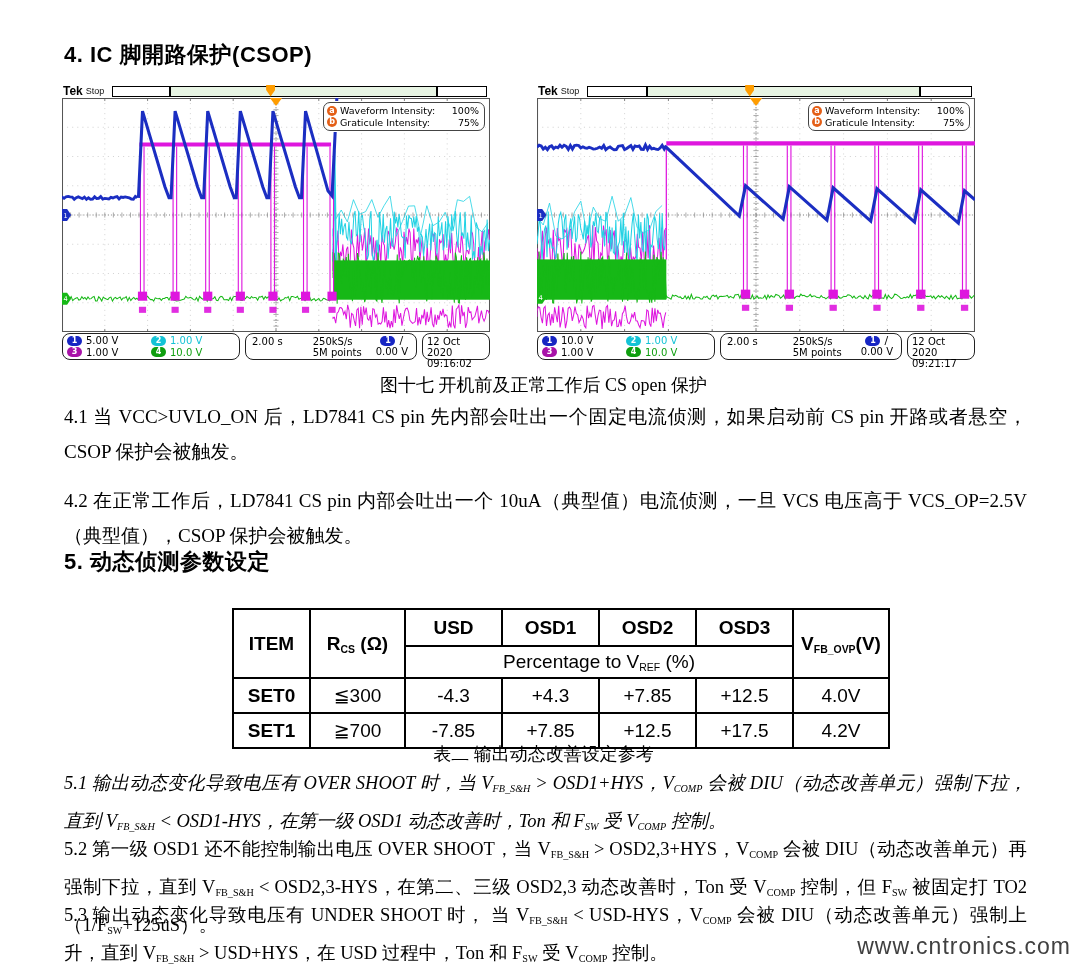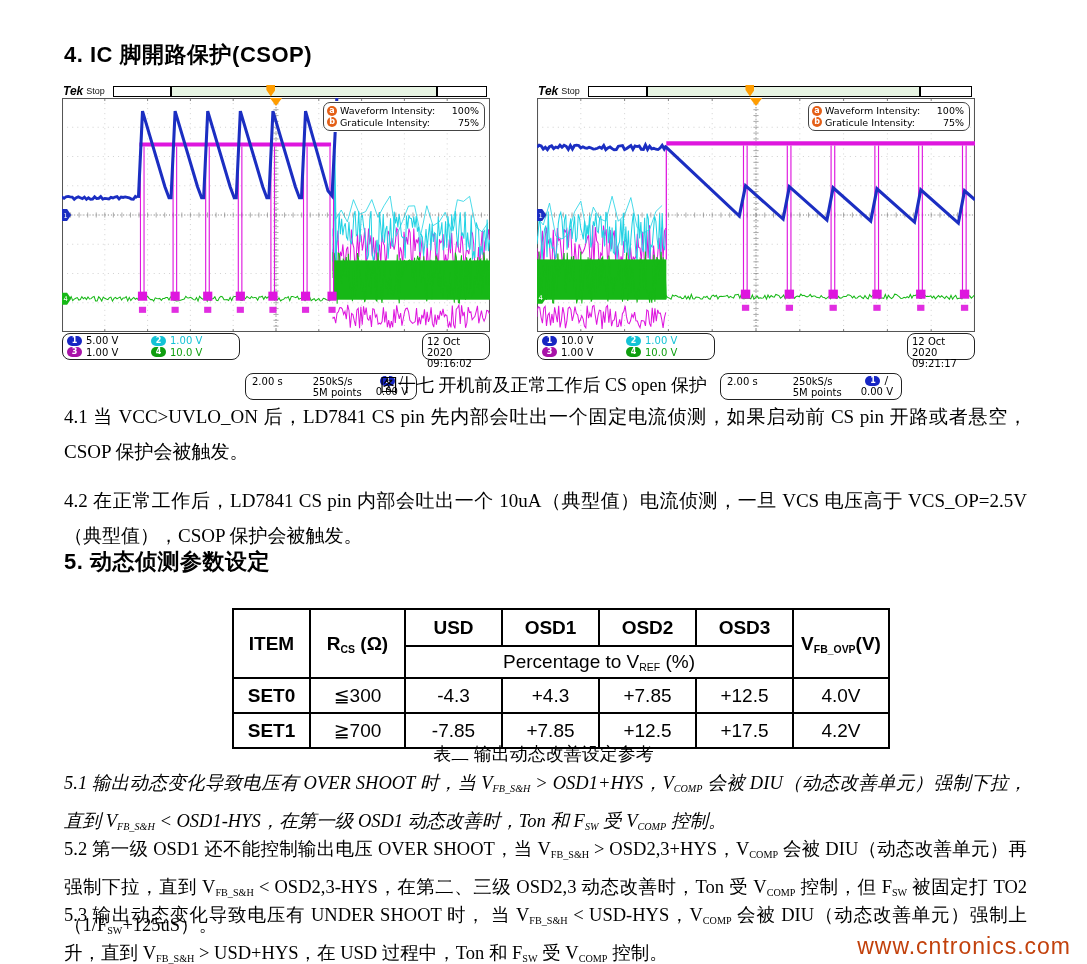--- a/index.html
+++ b/index.html
@@ -8,21 +8,21 @@
   .serif{font-family:"Liberation Serif","DejaVu Serif",serif;}
   .h-title{position:absolute;left:64px;font-weight:bold;font-size:22px;letter-spacing:.5px;}
   .caption{position:absolute;left:0;width:100%;text-align:center;font-size:18px;}
   .para{position:absolute;left:64px;width:963px;font-size:19px;text-align:justify;}
   .p4{line-height:35px;}
   .p5{line-height:33px;font-size:18.5px;}
   sub{font-size:.55em;vertical-align:-0.28em;letter-spacing:0;}
   
   .scope{position:absolute;top:84px;height:276px;background:#fff;}
   .scope-header{height:14px;display:flex;align-items:center;padding:0 1px;}
-  .tek{font-weight:bold;font-size:12px;line-height:12px;font-style:italic;}
+  .tek{font-weight:bold;font-size:12px;line-height:12px;}
   .stop{font-size:9px;margin-left:3px;color:#111;}
   .acqbar{position:relative;flex:1;height:9px;border:1px solid #000;background:#fff;margin-left:8px;margin-right:2px;}
   .acqbar .seg{position:absolute;left:15%;width:72%;top:0;bottom:0;background:#e7f4e3;border-left:2px solid #000;border-right:2px solid #000;box-sizing:border-box;}
   .acqbar .trig{position:absolute;left:41%;top:-2px;width:9px;height:12px;background:#ff9d00;
      clip-path:polygon(0 0,100% 0,100% 45%,50% 100%,0 45%);}
   .grat{position:relative;height:234px;}
   .grat svg{width:100%;height:234px;display:block;}
   .legend{position:absolute;top:4px;right:5px;width:152px;border:1px solid #444;border-radius:7px;background:#fff;
           padding:2px 5px 2px 3px;font-family:"DejaVu Sans",sans-serif;font-size:9.5px;box-shadow:0 0 0 1px #fff;}
   .legend-row{display:flex;align-items:center;gap:3px;line-height:11.5px;white-space:nowrap;}
@@ -30,35 +30,35 @@
          font-size:8px;line-height:10px;text-align:center;font-weight:bold;}
   .legend .val{margin-left:auto;}
   .infobar{height:27px;display:flex;gap:5px;margin-top:1px;font-family:"DejaVu Sans",sans-serif;font-size:10px;}
   .ibox{border:1.5px solid #222;border-radius:8px;background:#fff;box-sizing:border-box;height:27px;}
   .chbox{flex:0 0 178px;display:grid;grid-template-columns:1fr 1fr;grid-template-rows:1fr 1fr;padding:1px 4px;}
   .chcell{display:flex;align-items:center;gap:4px;line-height:11px;}
   .pill{flex:0 0 15px;min-width:15px;height:10px;border-radius:6px;color:#fff;font-size:8px;line-height:10px;
         text-align:center;font-weight:bold;}
   .c1{background:#1726c3;} .c2{background:#14c3d6;} .c3{background:#a812a8;} .c4{background:#0f9e0f;}
   .v2{color:#14c3d6;} .v4{color:#0f9e0f;}
-  .midbox{flex:1;display:flex;justify-content:space-between;align-items:stretch;padding:2px 8px 2px 6px;margin-top:40px;}
+  .midbox{flex:1;display:flex;justify-content:space-between;align-items:stretch;padding:2px 8px 2px 6px;}
   .rates{text-align:left;line-height:11px;margin-left:22px;}
   .trigread{text-align:center;line-height:11px;margin-left:6px;}
   .trow{display:flex;align-items:center;gap:4px;justify-content:center;}
   .slope{font-size:11px;line-height:10px;}
   .datebox{flex:0 0 68px;padding:2px 4px;line-height:11px;text-align:left;}
   
   .dyn-table{position:absolute;left:232px;top:608px;border-collapse:collapse;table-layout:fixed;width:656px;}
   .dyn-table th,.dyn-table td{border:2px solid #000;text-align:center;padding:0;font-size:19px;vertical-align:middle;}
   .dyn-table th{font-weight:bold;}
   .dyn-table .pct{font-weight:normal;height:30px;border-radius:7px;}
   .dyn-table .hrow{height:37px;margin-top:15px;}
   .dyn-table .drow td{height:33px;font-weight:normal;}
   .dyn-table .drow td.item{font-weight:bold;}
-  .watermark{position:absolute;right:16px;bottom:4px;font-size:23px;letter-spacing:1px;color:#c2410c;}
+  .watermark{position:absolute;right:16px;bottom:4px;font-size:23px;letter-spacing:1px;color:#404040;}
 </style>
 </head>
 <body>
 
 <div class="h-title" style="top:40px;">4. IC 脚開路保护(CSOP)</div>
 
 <div class="scope" id="scope0" style="left:62px;width:428px;">
   <div class="scope-header">
     <span class="tek">Tek</span>
     <span class="stop">Stop</span>

